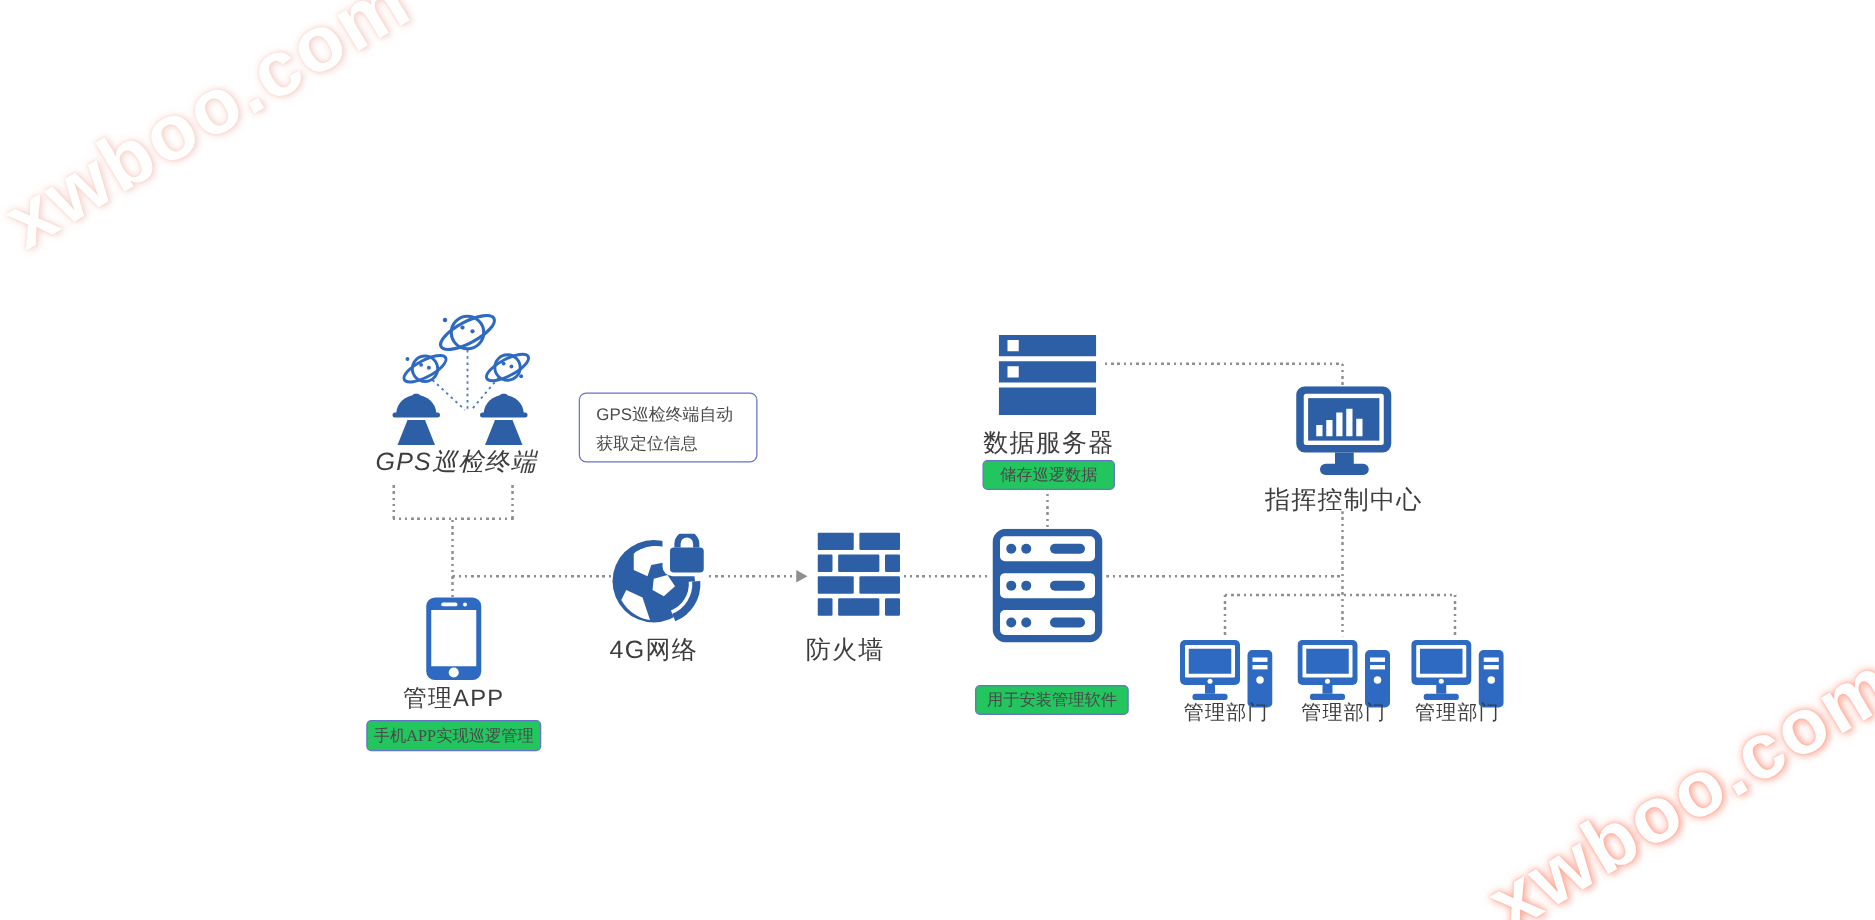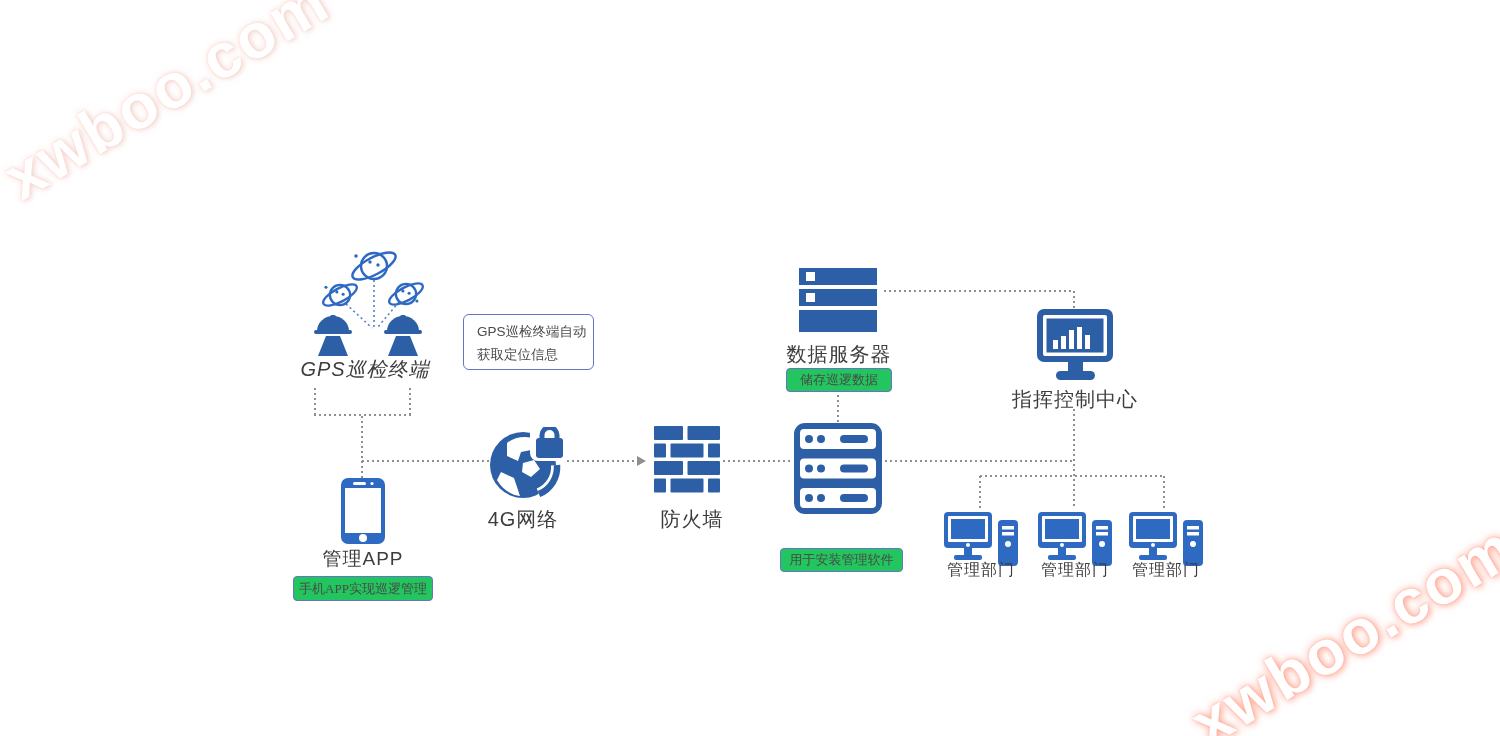--- a/index.html
+++ b/index.html
@@ -12,21 +12,21 @@
     letter-spacing:1px;white-space:nowrap;
   }
   .lbl-small{font-size:16px;}
   .note{
     position:absolute;border:1.5px solid #6673c8;border-radius:4px;background:#22c55e;
     color:#4a4a4a;font-size:13px;display:flex;align-items:center;justify-content:center;
     white-space:nowrap;
   }
   .note-multi{
     position:absolute;border:1.5px solid #6673c8;border-radius:6px;background:#fff;
-    color:#4a4a4a;font-size:13.5px;line-height:23px;padding:5px 4px 0 13px;
+    color:#4a4a4a;font-size:13.5px;line-height:23px;padding:5px 16px 0 13px;
   }
   .dot-h{
     position:absolute;height:2px;
     background-image:repeating-linear-gradient(to right,#8f8f8f 0 2px,transparent 2px 5px);
   }
   .dot-v{
     position:absolute;width:2px;
     background-image:repeating-linear-gradient(to bottom,#8f8f8f 0 2px,transparent 2px 5px);
   }
   .arrow-right{
@@ -154,21 +154,21 @@
       <rect x="0" y="17.5" width="12" height="14" rx="1"></rect>
         <rect x="16.5" y="17.5" width="33" height="14" rx="1"></rect>
         <rect x="54" y="17.5" width="12" height="14" rx="1"></rect>
       <rect x="0" y="35" width="29" height="14" rx="1"></rect>
         <rect x="33.5" y="35" width="32.5" height="14" rx="1"></rect>
       <rect x="0" y="52.5" width="12" height="14" rx="1"></rect>
         <rect x="16.5" y="52.5" width="33" height="14" rx="1"></rect>
         <rect x="54" y="52.5" width="12" height="14" rx="1"></rect>
     </g>
   </svg>
-  <div class="lbl" style="left:592px;top:506px;width:200px;">防火墙</div>
+  <div class="lbl" style="left:576px;top:506px;width:200px;">防火墙</div>
 
   <div class="dot-h" style="left:723px;top:460px;width:69px;"></div>
 
   <svg class="icon" style="left:794px;top:423px;" width="88" height="91" viewBox="0 0 88 91">
     <rect x="0" y="0" width="88" height="91" rx="11" fill="#2d5fa6"></rect>
     <g>
       <rect x="6" y="6" width="76" height="20" rx="4" fill="#fff"></rect>
       <circle cx="15" cy="16" r="4" fill="#2d5fa6"></circle>
         <circle cx="27" cy="16" r="4" fill="#2d5fa6"></circle>
       <rect x="46" y="12" width="28" height="8" rx="4" fill="#2d5fa6"></rect>

